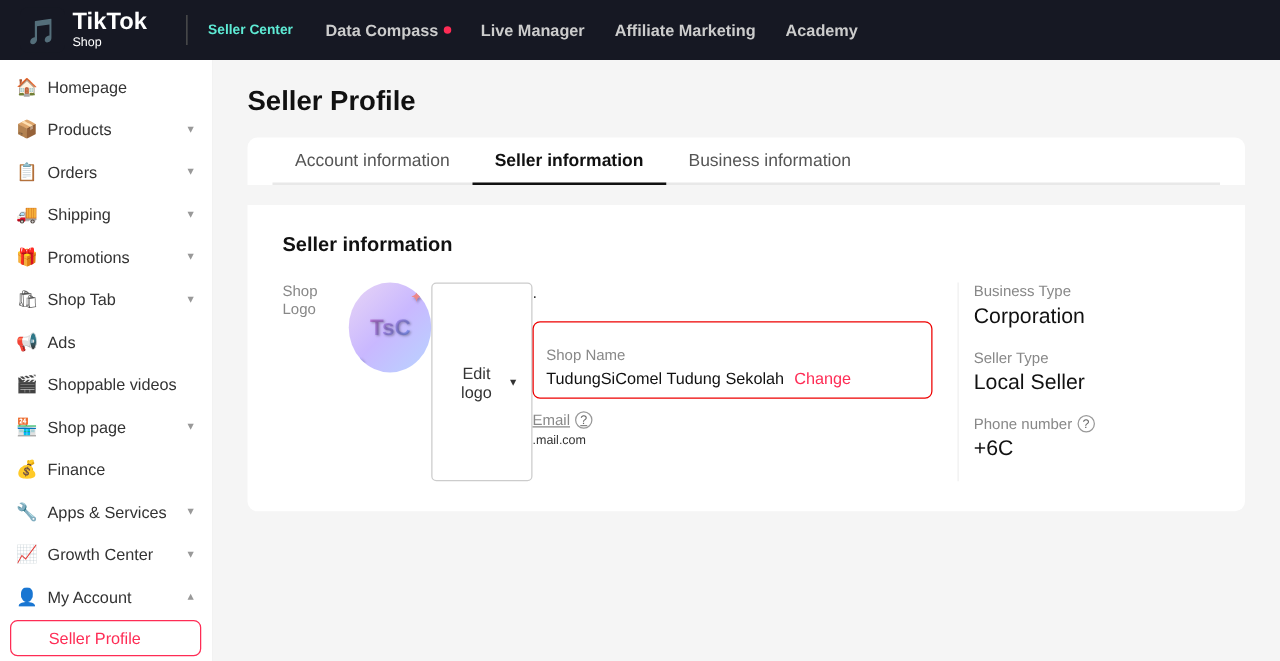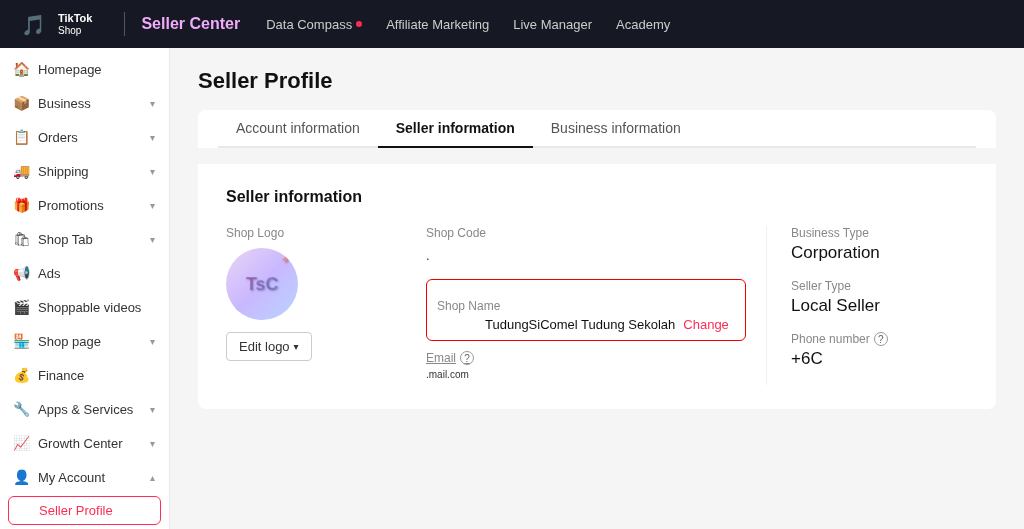--- a/index.html
+++ b/index.html
@@ -25,30 +25,31 @@
       width: 36px;
       height: 36px;
     }
     .nav-divider {
       width: 1px;
       height: 24px;
       background: #555;
       margin: 0 16px;
     }
     .seller-center-label {
-      font-size: 16px;
+      font-size: 11px;
       font-weight: 600;
-      color: #f0abfc;
+      color: #5eead4;
       white-space: nowrap;
     }
     .nav-links {
       display: flex;
       align-items: center;
       gap: 4px;
       margin-left: 16px;
+      font-weight: bold;
     }
     .nav-link {
       color: #ccc;
       text-decoration: none;
       font-size: 13px;
       padding: 6px 10px;
       border-radius: 4px;
       cursor: pointer;
       white-space: nowrap;
       display: flex;
@@ -180,21 +181,20 @@
       gap: 0;
     }
     .info-section-label {
       font-size: 12px;
       color: #888;
       margin-bottom: 8px;
       font-weight: 500;
     }
     .shop-logo-area {
       display: flex;
-      flex-direction: column;
     }
     .shop-logo-img {
       width: 72px;
       height: 72px;
       border-radius: 50%;
       background: linear-gradient(135deg, #e8d5f5, #c9b8ff, #b8d4ff);
       display: flex;
       align-items: center;
       justify-content: center;
       font-size: 22px;
@@ -247,21 +247,20 @@
       color: #888;
       margin-bottom: 4px;
       margin-top: 11px;
     }
     .shop-name-value {
       font-size: 13px;
       color: #111;
       display: flex;
       align-items: flex-end;
       gap: 8px;
-      margin-left: 48px;
     }
     .change-link {
       color: #fe2c55;
       font-size: 13px;
       cursor: pointer;
       text-decoration: none;
     }
     .email-area {
       margin-top: 4px;
     }
@@ -286,21 +285,21 @@
       display: inline-flex;
       align-items: center;
       justify-content: center;
       font-size: 10px;
       color: #666;
       cursor: pointer;
     }
 
     .business-info-area {
       border-left: 1px solid #f0f0f0;
-      padding-left: 24px;
+      padding-left: 12px;
     }
     .biz-field {
       margin-bottom: 16px;
     }
     .biz-label {
       font-size: 12px;
       color: #888;
       margin-bottom: 3px;
       display: flex;
       align-items: center;
@@ -321,47 +320,47 @@
 </head>
 <body>
 
 <nav class="top-nav">
   <div class="tiktok-logo">
     <svg class="tiktok-logo-icon" viewBox="0 0 36 36">
       <rect width="36" height="36" rx="6" fill="#161823"></rect>
       <text x="5" y="26" font-size="20" fill="white">🎵</text>
     </svg>
     <span style="font-size:11px; font-weight:700; color:#fff; line-height:1.1; display:flex; flex-direction:column;">
-      <span style="font-size:11px; font-weight:800;">TikTok</span>
+      <span style="font-size:19px; font-weight:800;">TikTok</span>
       <span style="font-size:10px; font-weight:400;">Shop</span>
     </span>
   </div>
   <div class="nav-divider"></div>
   <span class="seller-center-label">Seller Center</span>
   <div class="nav-links">
     <a class="nav-link">
       <span>Data Compass</span>
       <span class="dot"></span>
     </a>
+    <a class="nav-link">Live Manager</a>
     <a class="nav-link">Affiliate Marketing</a>
-    <a class="nav-link">Live Manager</a>
     <a class="nav-link">Academy</a>
   </div>
 </nav>
 
 <div class="main-layout">
 
   <aside class="sidebar">
     <div class="sidebar-item">
       <span class="sidebar-icon">🏠</span>
       <span>Homepage</span>
     </div>
     <div class="sidebar-item">
       <span class="sidebar-icon">📦</span>
-      <span>Business</span>
+      <span>Products</span>
       <span class="chevron">▾</span>
     </div>
     <div class="sidebar-item">
       <span class="sidebar-icon">📋</span>
       <span>Orders</span>
       <span class="chevron">▾</span>
     </div>
     <div class="sidebar-item">
       <span class="sidebar-icon">🚚</span>
       <span>Shipping</span>
@@ -441,21 +440,20 @@
             <span class="sparkle" style="top:6px; right:8px; color:#e88; font-size:10px;">✦</span>
             <span class="sparkle" style="bottom:4px; left:6px; color:#aaf; font-size:8px;">✦</span>
           </div>
           <button class="edit-logo-btn">
             <span>Edit logo</span>
             <span style="font-size:10px;">▾</span>
           </button>
         </div>
 
         <div class="shop-code-area">
-          <div class="info-section-label">Shop Code</div>
           <div class="shop-code-value">.</div>
 
           <div class="shop-name-box">
             <div class="shop-name-label">Shop Name</div>
             <div class="shop-name-value">
               <span>TudungSiComel Tudung Sekolah</span>
               <a class="change-link">Change</a>
             </div>
           </div>
 

